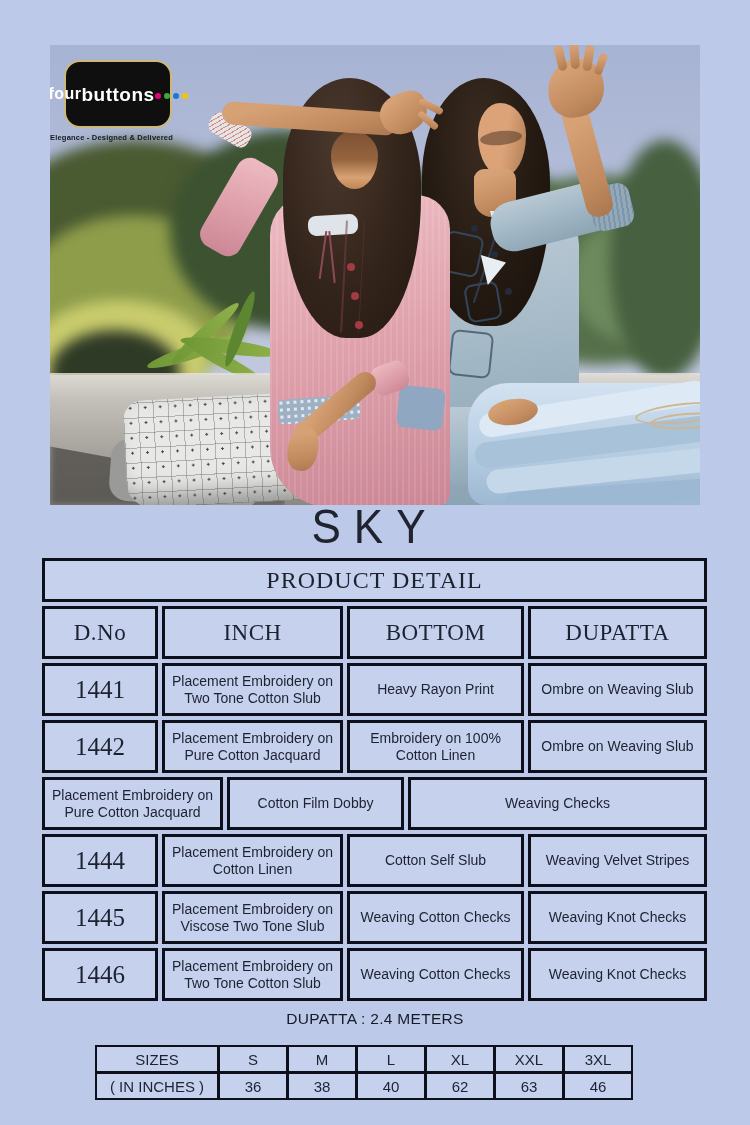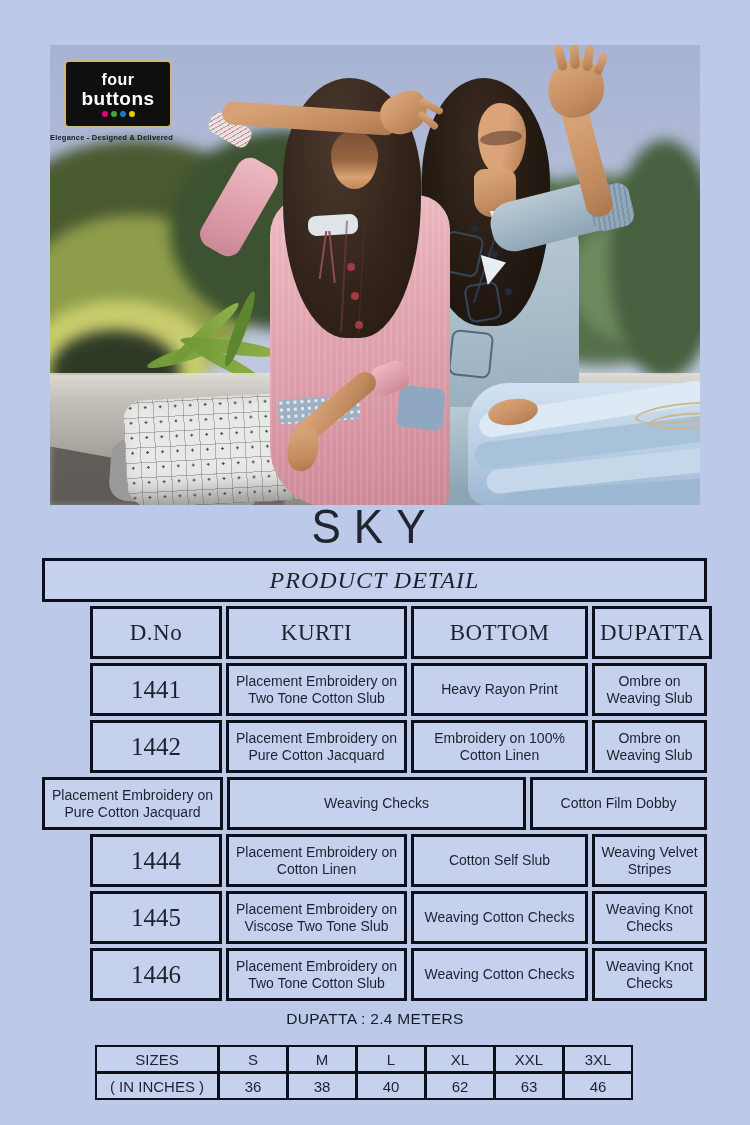--- a/index.html
+++ b/index.html
@@ -26,45 +26,45 @@
         background-size:auto,auto,15px 15px;box-shadow:inset -14px -12px 22px rgba(80,80,78,.55);}
   .cloth-under{position:absolute;left:60px;top:398px;width:150px;height:62px;background:#97makes;
         background:#9a9b99;border-radius:18px;transform:rotate(4deg);}
   .skin{background:linear-gradient(160deg,#d7a176 20%,#c08a5e 70%,#a9764f 100%);}
   .pinkfab{background:linear-gradient(168deg,#eebcc3 0%,#e0a3ad 45%,#cb8695 100%);}
   .bluefab{background:linear-gradient(175deg,#bccbd6 0%,#a2b7c5 50%,#8aa2b3 100%);}
   .rope{position:absolute;border:2px solid #cdb691;border-radius:50%;background:transparent;}
 
   
   .logo{position:absolute;left:14px;top:15px;width:104px;height:64px;background:#0f0f0f;
-        border:2px solid #cdb77c;border-radius:5px;display:flex;flex-direction:column;
+        border:2px solid #cdb77c;border-radius:16px;display:flex;flex-direction:row;
         align-items:center;justify-content:center;line-height:1;}
   .logo .l1{color:#fff;font-weight:bold;font-size:16px;letter-spacing:.5px;}
   .logo .l2{color:#fff;font-weight:bold;font-size:19px;letter-spacing:.5px;margin-top:1px;}
   .dots{display:flex;gap:3px;margin-top:3px;}
   .dot{width:6px;height:6px;border-radius:50%;}
   .dot1{background:#e5007e;}.dot2{background:#3daa35;}.dot3{background:#1e78c8;}.dot4{background:#f5c400;}
   .tagline{position:absolute;left:0px;top:88px;width:132px;text-align:left;font-size:7.5px;
         font-weight:bold;color:#141826;letter-spacing:.2px;}
 
   
   .title{position:absolute;left:0;top:501px;width:750px;text-align:center;font-size:44px;
         font-weight:100;letter-spacing:13px;color:#20242f;transform:scaleY(1.1);}
 
   
   .ptable{position:absolute;left:42px;top:558px;width:665px;display:flex;flex-direction:column;gap:4px;}
   .prow{display:flex;gap:4px;}
   .pcell{box-sizing:border-box;border:3px solid #0d101b;background:#c6d1ee;display:flex;
         align-items:center;justify-content:center;text-align:center;padding:0 5px;
         font-size:14px;line-height:1.18;color:#1c2230;}
-  .pspan{height:44px;font-family:"Liberation Serif",serif;font-size:24px;letter-spacing:1px;width:100%;font-style:italic;}
+  .pspan{height:44px;font-family:"Liberation Serif",serif;font-size:24px;letter-spacing:1px;width:100%;}
   .phead .pcell{height:46px;font-family:"Liberation Serif",serif;font-size:23px;letter-spacing:.5px;}
   .prow .pcell{height:53px;}
   .prow .pspan{height:44px;}
-  .c-dno{width:132px;flex:none;font-family:"Liberation Serif",serif;font-size:25px;margin-left:48px;}
+  .c-dno{width:116px;flex:none;font-family:"Liberation Serif",serif;font-size:25px;}
   .c-kurti{width:181px;flex:none;}
   .c-bottom{width:177px;flex:none;}
   .c-dup{flex:1;}
 
   
   .measure{position:absolute;left:0;top:1010px;width:750px;display:flex;justify-content:center;
         gap:46px;font-size:15.5px;color:#161b28;letter-spacing:.3px;}
 
   
   .sizes{position:absolute;left:95px;top:1045px;border:2px solid #0d101b;
@@ -179,40 +179,40 @@
   </div>
 
   <div class="title">SKY</div>
 
   <div class="ptable">
     <div class="prow">
       <div class="pcell pspan">PRODUCT DETAIL</div>
     </div>
     <div class="prow phead">
       <div class="pcell c-dno">D.No</div>
-      <div class="pcell c-kurti">KURTI</div>
+      <div class="pcell c-kurti">INCH</div>
       <div class="pcell c-bottom">BOTTOM</div>
       <div class="pcell c-dup">DUPATTA</div>
     </div>
     <div class="prow">
       <div class="pcell c-dno">1441</div>
       <div class="pcell c-kurti">Placement Embroidery on Two Tone Cotton Slub</div>
       <div class="pcell c-bottom">Heavy Rayon Print</div>
       <div class="pcell c-dup">Ombre on Weaving Slub</div>
     </div>
     <div class="prow">
       <div class="pcell c-dno">1442</div>
       <div class="pcell c-kurti">Placement Embroidery on Pure Cotton Jacquard</div>
       <div class="pcell c-bottom">Embroidery on 100% Cotton Linen</div>
       <div class="pcell c-dup">Ombre on Weaving Slub</div>
     </div>
     <div class="prow">
       <div class="pcell c-kurti">Placement Embroidery on Pure Cotton Jacquard</div>
+      <div class="pcell c-bottom">Cotton Film Dobby</div>
       <div class="pcell c-dup">Weaving Checks</div>
-      <div class="pcell c-bottom">Cotton Film Dobby</div>
     </div>
     <div class="prow">
       <div class="pcell c-dno">1444</div>
       <div class="pcell c-kurti">Placement Embroidery on Cotton Linen</div>
       <div class="pcell c-bottom">Cotton Self Slub</div>
       <div class="pcell c-dup">Weaving Velvet Stripes</div>
     </div>
     <div class="prow">
       <div class="pcell c-dno">1445</div>
       <div class="pcell c-kurti">Placement Embroidery on Viscose Two Tone Slub</div>

